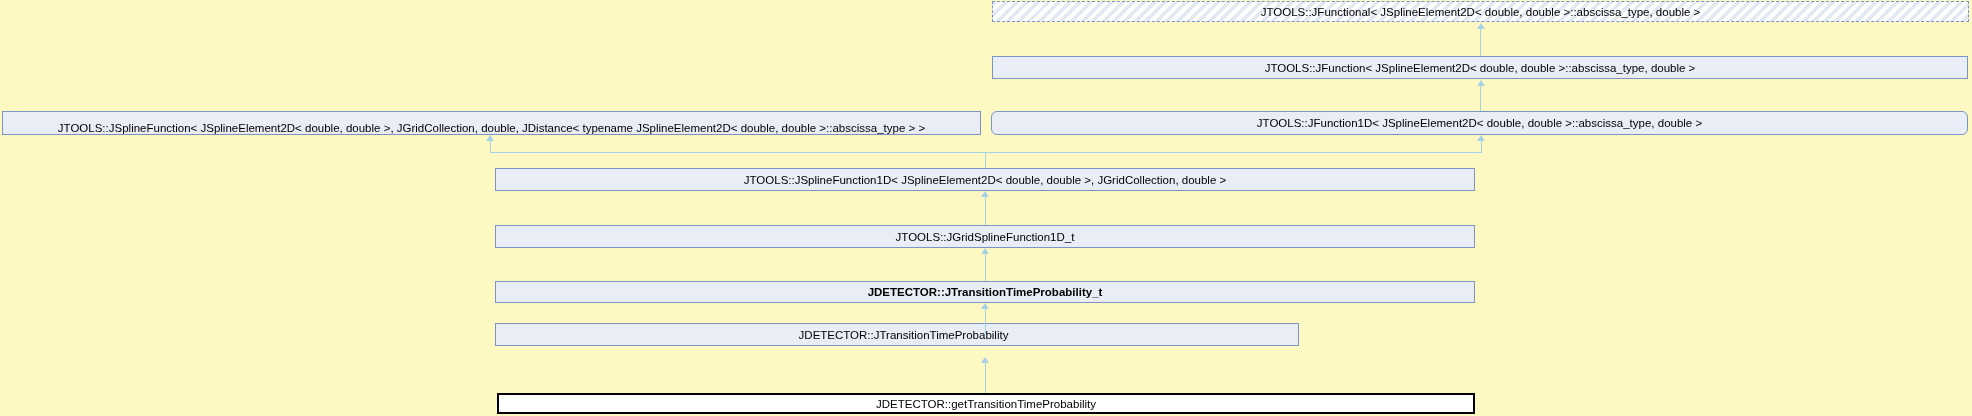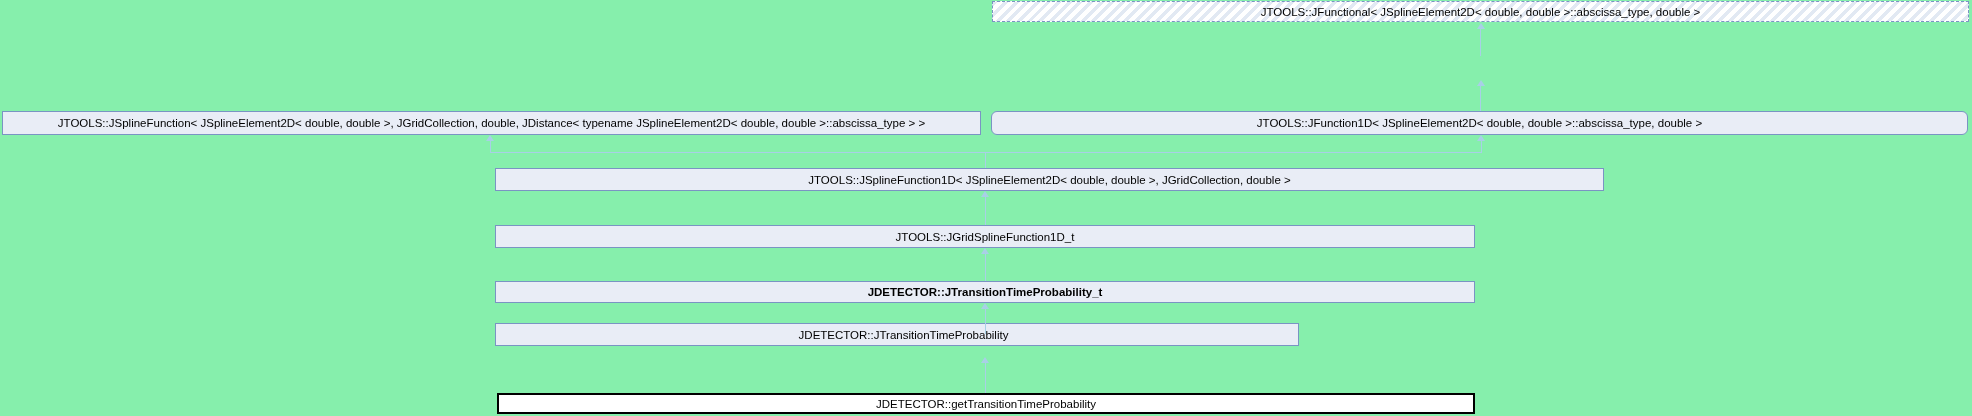--- a/index.html
+++ b/index.html
@@ -1,19 +1,19 @@
 <!DOCTYPE html>
 <html><head>
 <meta charset="utf-8">
 <style>
   html,body{margin:0;padding:0;background:#ffffff;}
   .canvas{
     position:relative;
     width:1972px;height:416px;
-    background:#86efac;
+    background:#fef9c3;
     font-family:"Liberation Sans","DejaVu Sans",sans-serif;
     font-size:11.5px;
     color:#000000;
     overflow:hidden;
   }
   .node{
     position:absolute;
     display:flex;align-items:center;justify-content:center;
     white-space:nowrap;overflow:hidden;
     box-sizing:border-box;
@@ -33,37 +33,40 @@
   .hline{position:absolute;height:1px;background:#a8d0e6;}
   .arrow{
     position:absolute;width:0;height:0;
     border-left:4px solid transparent;
     border-right:4px solid transparent;
     border-bottom:6px solid #a8d0e6;
   }
   
   .n1 {left:992px;top:1px;  width:977px;height:21px;}
   .n2 {left:992px;top:56px; width:976px;height:23px;}
-  .n3l{left:2px;  top:111px;width:979px;height:24px;}
+  .n3l{left:2px;  top:111px;width:979px;height:24px;align-items:flex-end;}
   .n3r{left:991px;top:111px;width:977px;height:24px;border-radius:6px;}
-  .n4 {left:495px;top:168px;width:1109px;height:23px;}
+  .n4 {left:495px;top:168px;width:980px;height:23px;}
   .n5 {left:495px;top:225px;width:980px;height:23px;align-items:center;}
   .n6 {left:495px;top:281px;width:980px;height:22px;font-weight:bold;}
   .n7 {left:495px;top:323px;width:804px;height:23px;padding-left:13px;}
   .n8 {left:497px;top:393px;width:978px;height:21px;}
 </style>
 </head>
 <body>
 
 <div class="canvas">
 
   <div class="node dashed n1">
     <span class="lbl">JTOOLS::JFunctional&lt; JSplineElement2D&lt; double, double &gt;::abscissa_type, double &gt;</span>
   </div>
 
+  <div class="node n2">
+    <span class="lbl">JTOOLS::JFunction&lt; JSplineElement2D&lt; double, double &gt;::abscissa_type, double &gt;</span>
+  </div>
 
   <div class="node n3l">
     <span class="lbl">JTOOLS::JSplineFunction&lt; JSplineElement2D&lt; double, double &gt;, JGridCollection, double, JDistance&lt; typename JSplineElement2D&lt; double, double &gt;::abscissa_type &gt; &gt;</span>
   </div>
 
   <div class="node n3r">
     <span class="lbl">JTOOLS::JFunction1D&lt; JSplineElement2D&lt; double, double &gt;::abscissa_type, double &gt;</span>
   </div>
 
   <div class="node n4">

